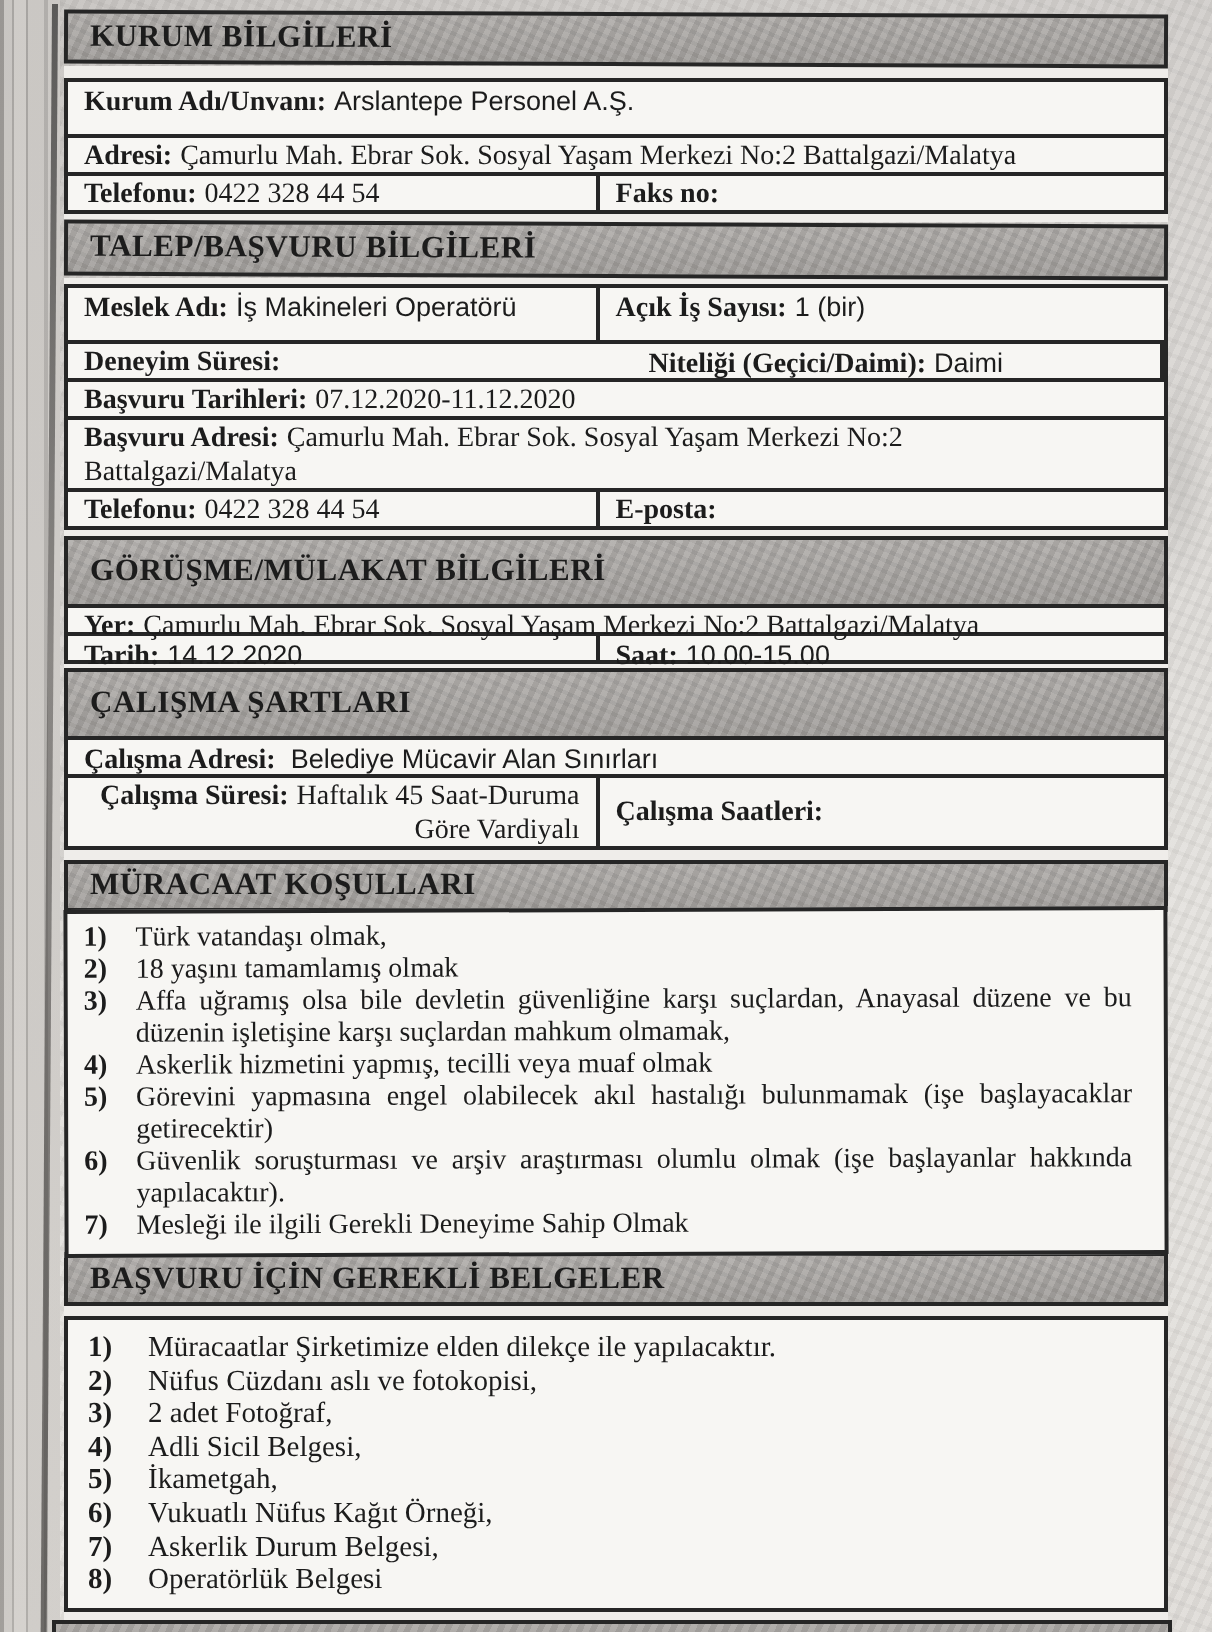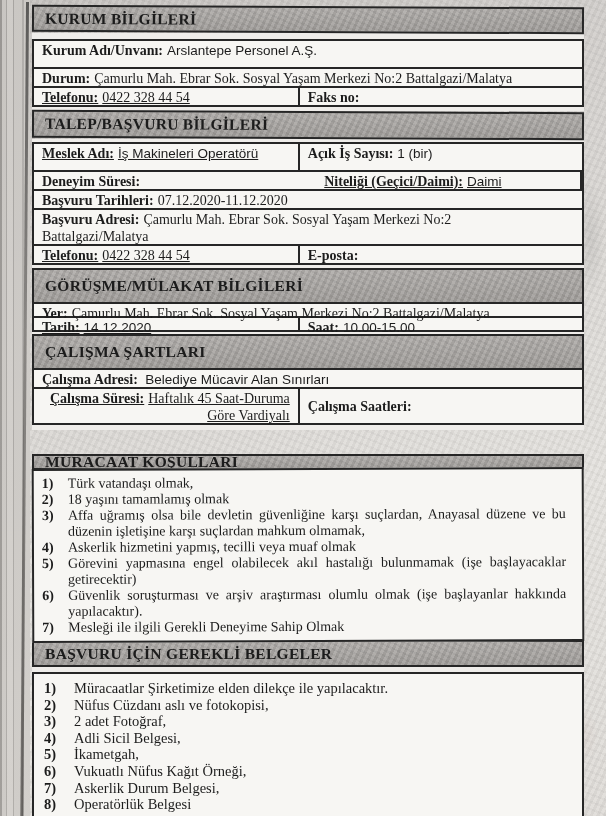--- a/index.html
+++ b/index.html
@@ -25,30 +25,30 @@
     font-weight:bold;font-size:15.5px;letter-spacing:.3px;
     background:
       repeating-linear-gradient(115deg, rgba(255,255,255,.07) 0 3px, rgba(0,0,0,.06) 3px 6px),
       repeating-linear-gradient(24deg, rgba(0,0,0,.05) 0 2px, rgba(255,255,255,0) 2px 5px),
       linear-gradient(180deg,#b2afac,#a3a09d);}
   .bar.tilt{transform:rotate(.25deg);}
   .row{box-sizing:border-box;border:2px solid #262626;background:#f7f6f3;padding:1px 8px;font-size:14px;line-height:17px;white-space:nowrap;}
   .row.wrap{white-space:normal;font-family:Liberation Serif, serif;}
   .row.two{display:flex;padding:0;}
   .cell{box-sizing:border-box;padding:1px 8px;}
-  .c1{width:48.5%;border-right:2px solid #262626;text-decoration:underline;}
+  .c1{width:48.5%;border-right:2px solid #262626;}
   .c2{flex:1;}
   .c2.center{display:flex;align-items:center;text-align:center;}
   .lbl{font-weight:bold;}
   .val{margin-left:4px;}
   .sans{font-family:"Liberation Sans","DejaVu Sans",sans-serif;font-size:13.5px;}
   .gap{background:#efedea;}
   .g2{height:2px;} .g3{height:3px;} .g4{height:4px;} .g5{height:5px;} .g6{height:6px;}
   .m2{margin-top:-2px;}
-  .h20{height:16px;} .h21{height:21px;} .h22{height:30px;} .h25{height:36px;} .h26{height:16px;margin-top:24px;} .h27{height:27px;} .h28{height:28px;}
+  .h20{height:16px;} .h21{height:21px;} .h22{height:30px;} .h25{height:36px;} .h26{height:26px;} .h27{height:27px;} .h28{height:28px;}
 
   .box{box-sizing:border-box;border:2px solid #262626;background:#f7f6f3;overflow:hidden;}
   .box.muracaat{height:174px;padding:5px 10px 2px 8px;transform:rotate(-.2deg);}
   .box.belgeler{height:148px;padding:6px 10px 2px 10px;}
   .li{display:flex;font-size:14px;}
   .muracaat .li{line-height:16px;}
   .belgeler .li{line-height:16.6px;font-size:14.5px;}
   .num{font-weight:bold;flex:0 0 26px;}
   .belgeler .num{flex:0 0 30px;}
   .txt{flex:1;}
@@ -72,21 +72,21 @@
     <div class="edge-line"></div>
 
     <div class="bar h27 tilt">
       <span>KURUM BİLGİLERİ</span>
     </div>
     <div class="gap g6"></div>
     <div class="row h22">
       <span class="lbl">Kurum Adı/Unvanı:</span><span class="val sans">Arslantepe Personel A.Ş.</span>
     </div>
     <div class="row h21 m2">
-      <span class="lbl">Durum:</span><span class="val">Çamurlu Mah. Ebrar Sok. Sosyal Yaşam Merkezi No:2 Battalgazi/Malatya</span>
+      <span class="lbl">Adresi:</span><span class="val">Çamurlu Mah. Ebrar Sok. Sosyal Yaşam Merkezi No:2 Battalgazi/Malatya</span>
     </div>
     <div class="row two h21 m2">
       <div class="cell c1">
         <span class="lbl">Telefonu:</span><span class="val">0422 328 44 54</span>
       </div>
       <div class="cell c2">
         <span class="lbl">Faks no:</span><span class="val"></span>
       </div>
     </div>
     <div class="gap g4"></div>

